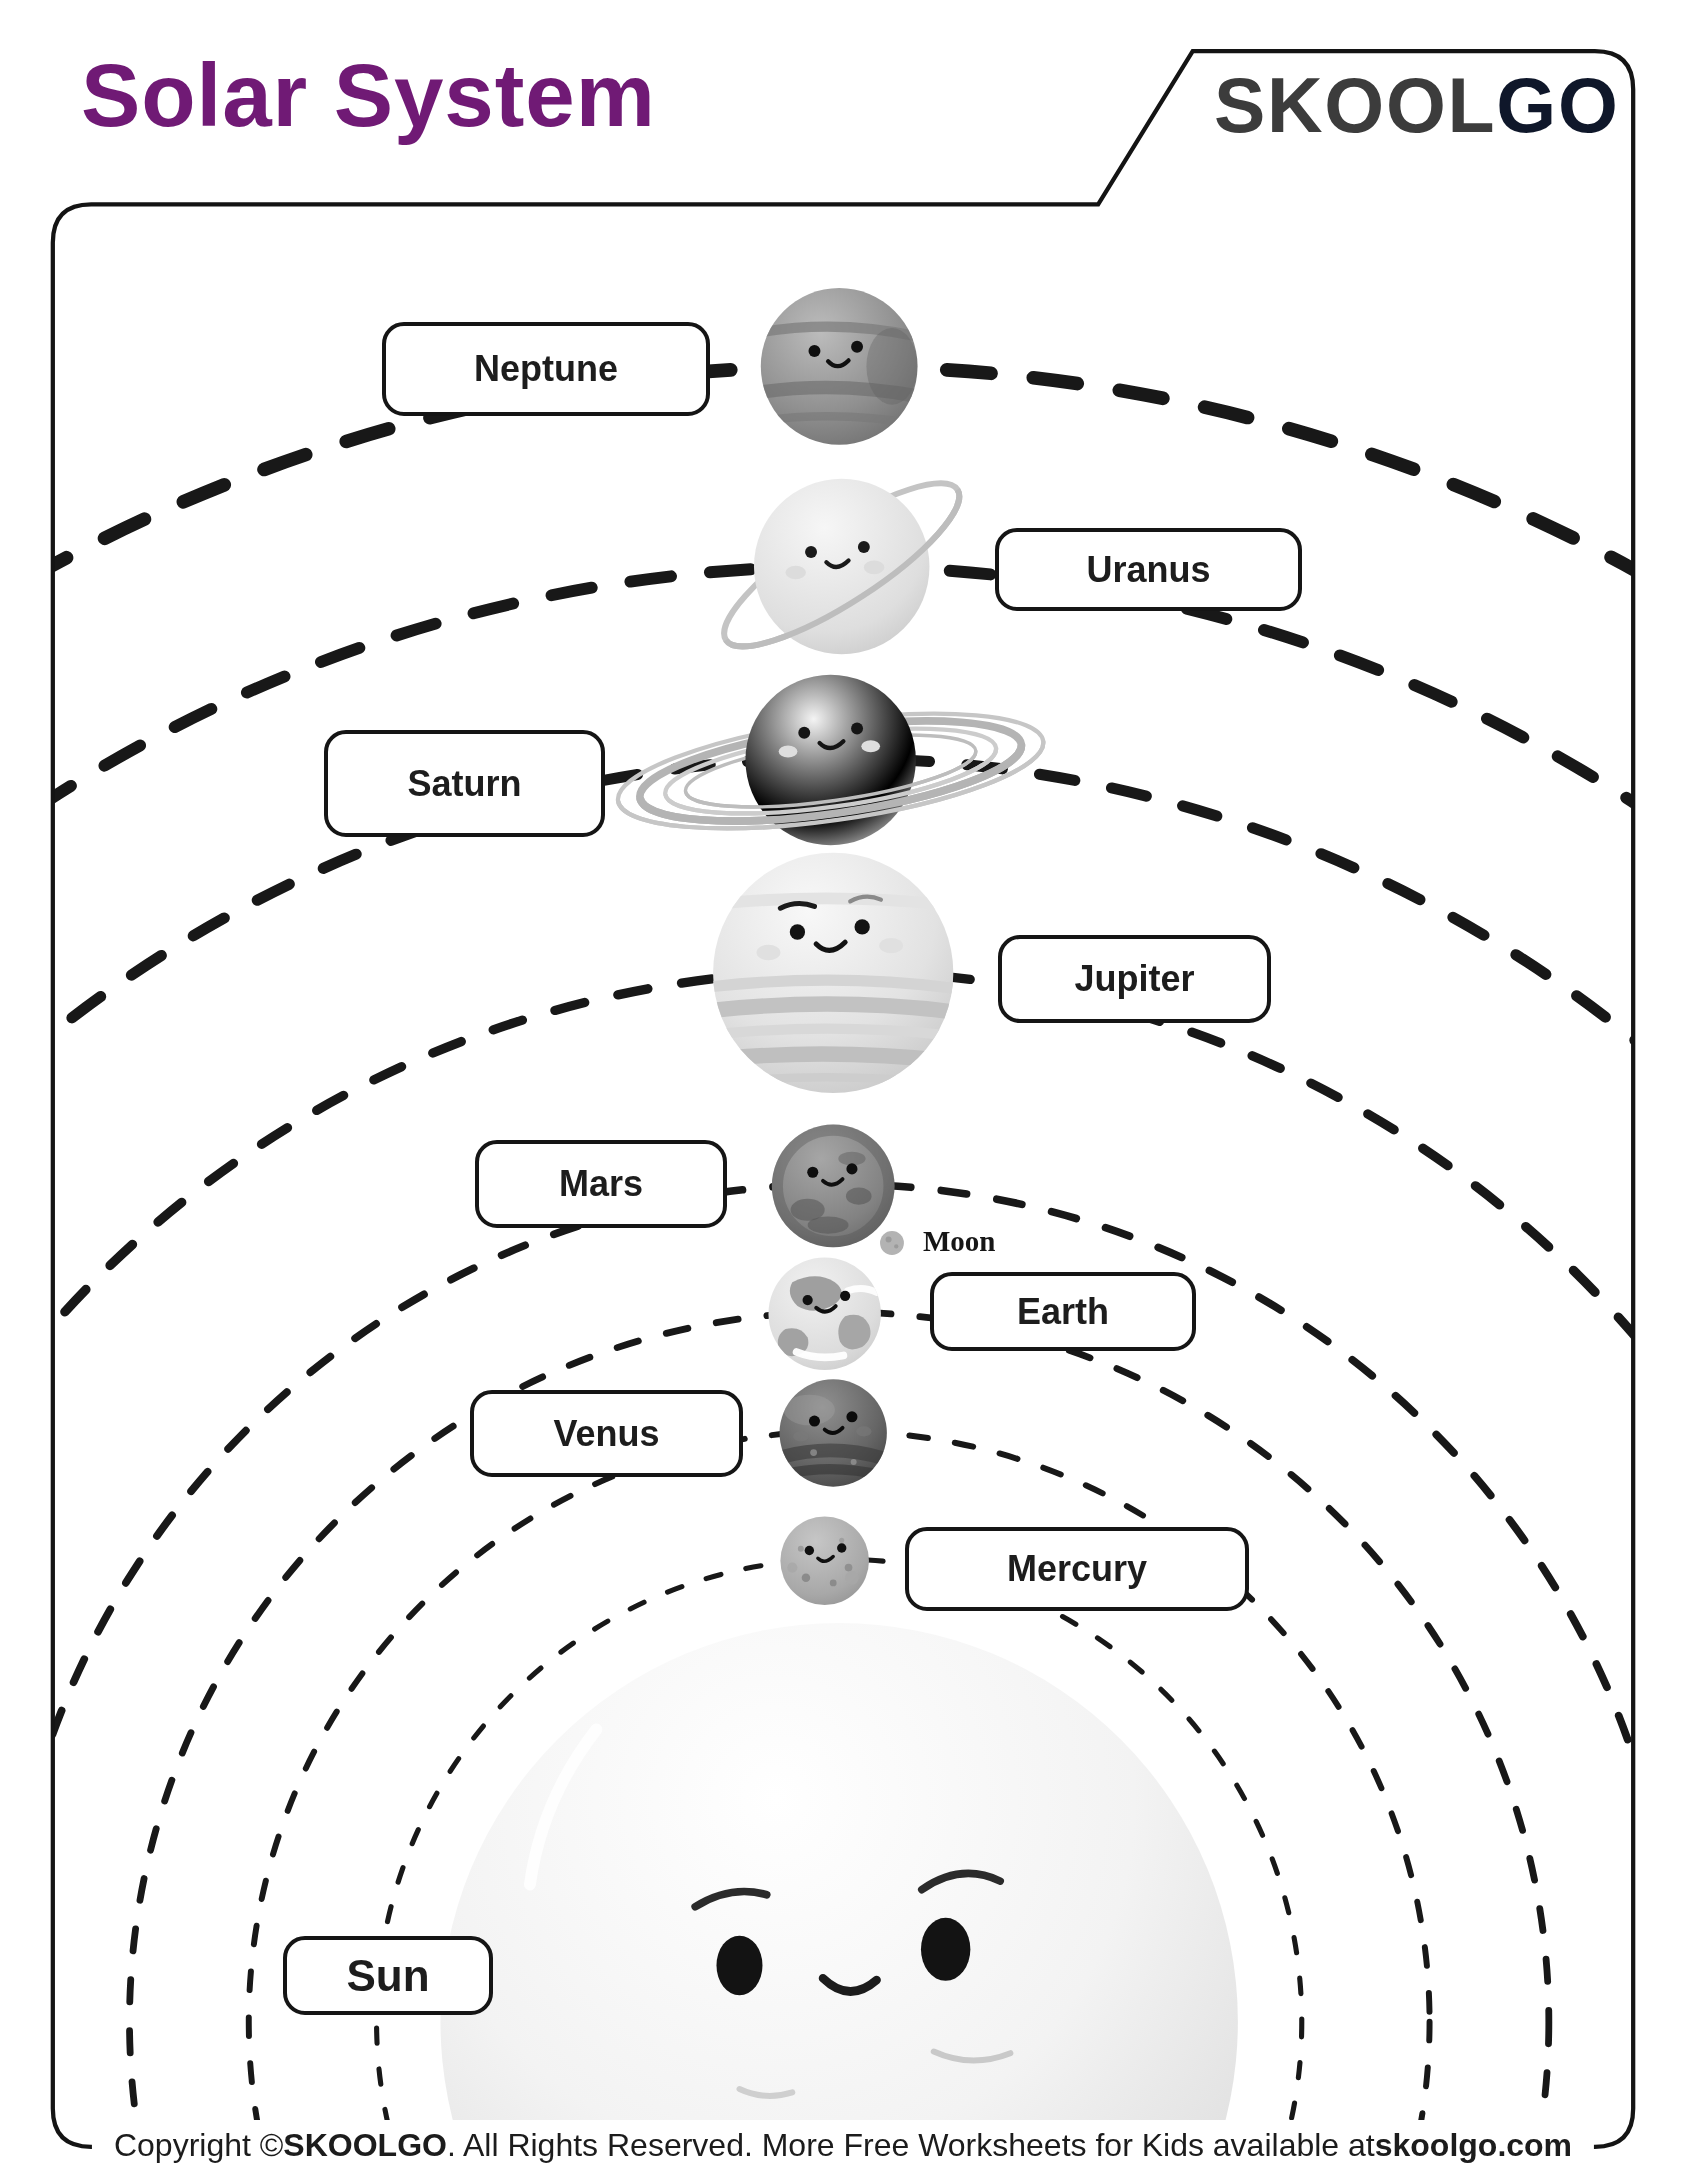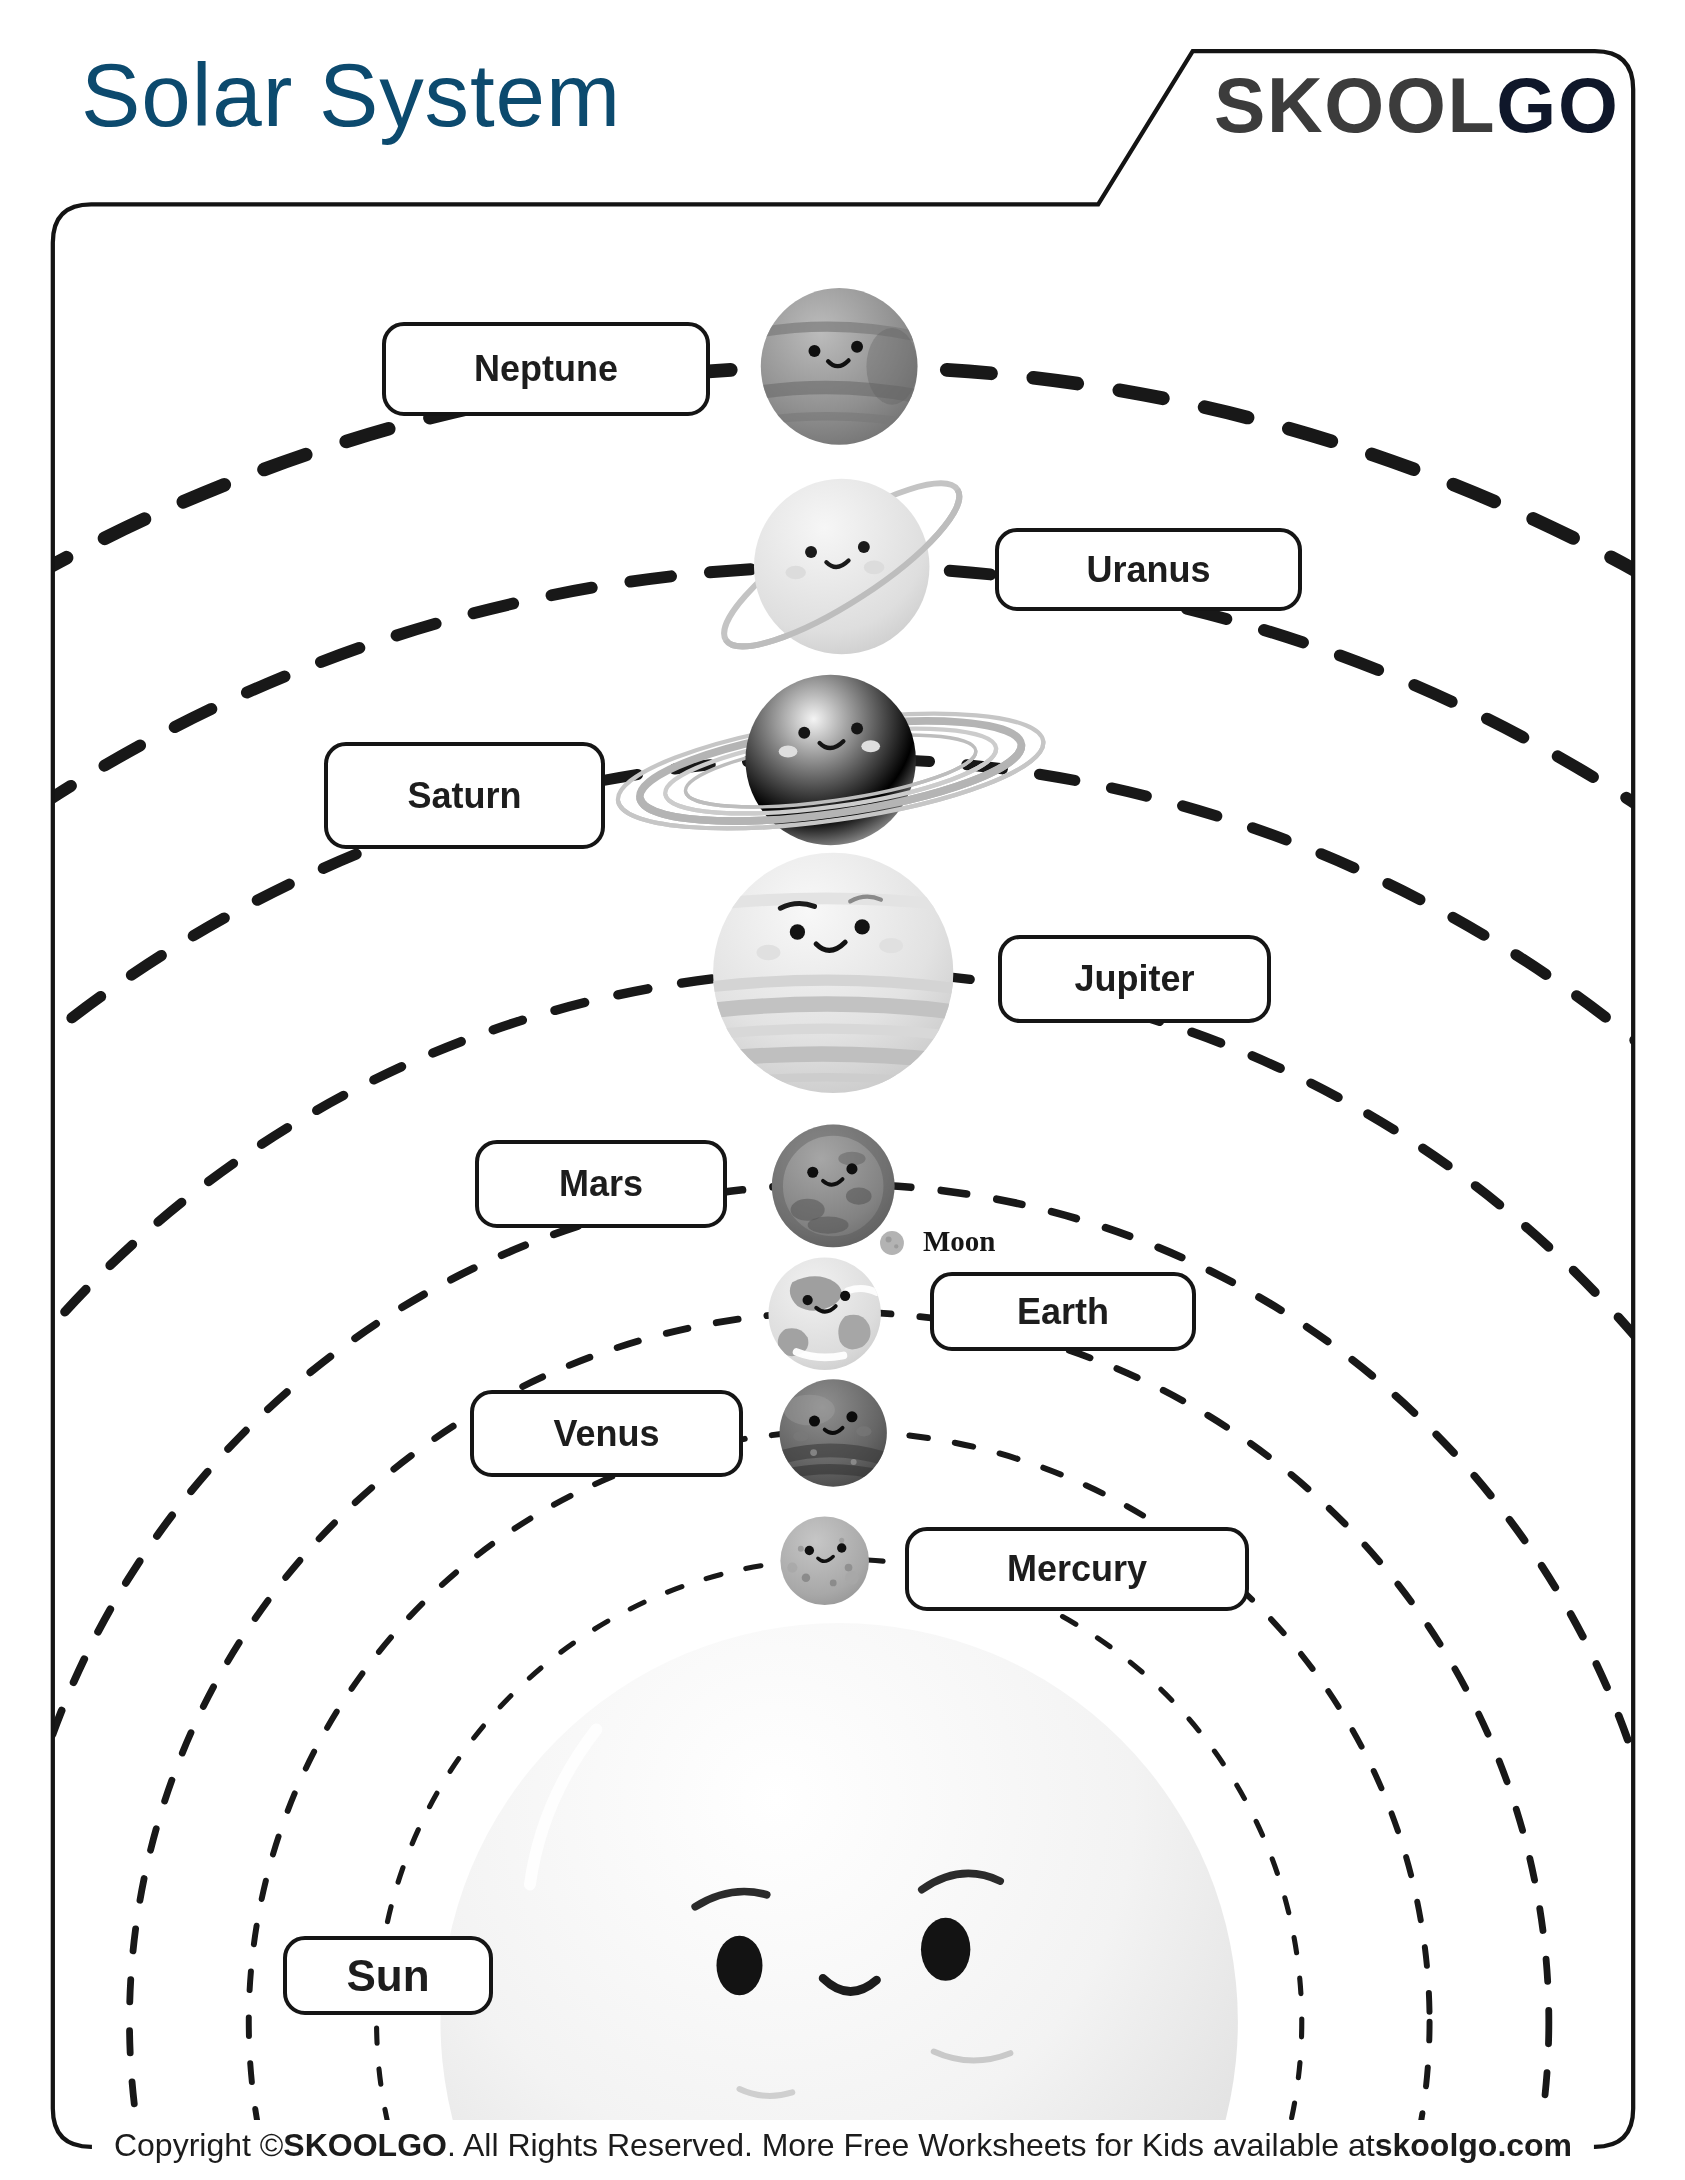--- a/index.html
+++ b/index.html
@@ -2,22 +2,22 @@
 <html style="font-size:13.6px"><head>
 <meta charset="utf-8">
 <style>
   html,body{margin:0;padding:0;background:#ffffff;}
   .page{
     position:relative;width:1686px;height:2181px;background:#ffffff;
     overflow:hidden;font-family:"Liberation Sans","DejaVu Sans",sans-serif;
   }
   .scene{position:absolute;left:0;top:0;width:1686px;height:2181px;z-index:1;}
   .title{
-    position:absolute;left:81px;top:44px;font-size:89px;font-weight:400;
-    color:#0c4a6e;letter-spacing:0.9px;z-index:4;
+    position:absolute;left:81px;top:44px;font-size:89px;font-weight:700;
+    color:#701a75;letter-spacing:0.9px;z-index:4;
   }
   .logo{
     position:absolute;left:1214px;top:61px;font-size:77px;font-weight:700;
     letter-spacing:1.7px;z-index:4;white-space:nowrap;
   }
   .logo .skool{color:#3c3c3c;}
   .logo .go{color:#0f172a;}
   .plabel{
     position:absolute;background:#ffffff;border:4.3px solid #151515;border-radius:22px;
     display:flex;align-items:center;justify-content:center;box-sizing:border-box;
@@ -299,21 +299,21 @@
       <g>
         <circle cx="950" cy="1820" r="5.5" fill="#101010"></circle>
         <circle cx="988" cy="1817" r="5.5" fill="#101010"></circle>
         <path d="M 960,1829 Q 968,1837 978,1827" stroke="#101010" stroke-width="4" stroke-linecap="round" fill="none"></path>
       </g>
     </g>
   </svg>
 
   <div class="plabel" style="left:382px;top:322px;width:328px;height:94px;">Neptune</div>
   <div class="plabel" style="left:995px;top:528px;width:307px;height:83px;">Uranus</div>
-  <div class="plabel" style="left:324px;top:730px;width:281px;height:107px;margin-top:12px;">Saturn</div>
+  <div class="plabel" style="left:324px;top:730px;width:281px;height:107px;">Saturn</div>
   <div class="plabel" style="left:998px;top:935px;width:273px;height:88px;">Jupiter</div>
   <div class="plabel" style="left:475px;top:1140px;width:252px;height:88px;">Mars</div>
   <div class="plabel" style="left:930px;top:1272px;width:266px;height:79px;">Earth</div>
   <div class="plabel" style="left:470px;top:1390px;width:273px;height:87px;">Venus</div>
   <div class="plabel" style="left:905px;top:1527px;width:344px;height:84px;">Mercury</div>
   <div class="plabel" style="left:283px;top:1936px;width:210px;height:79px;font-size:44px;">Sun</div>
 
   <div class="moonlabel">Moon</div>
 
   <div class="footer">

